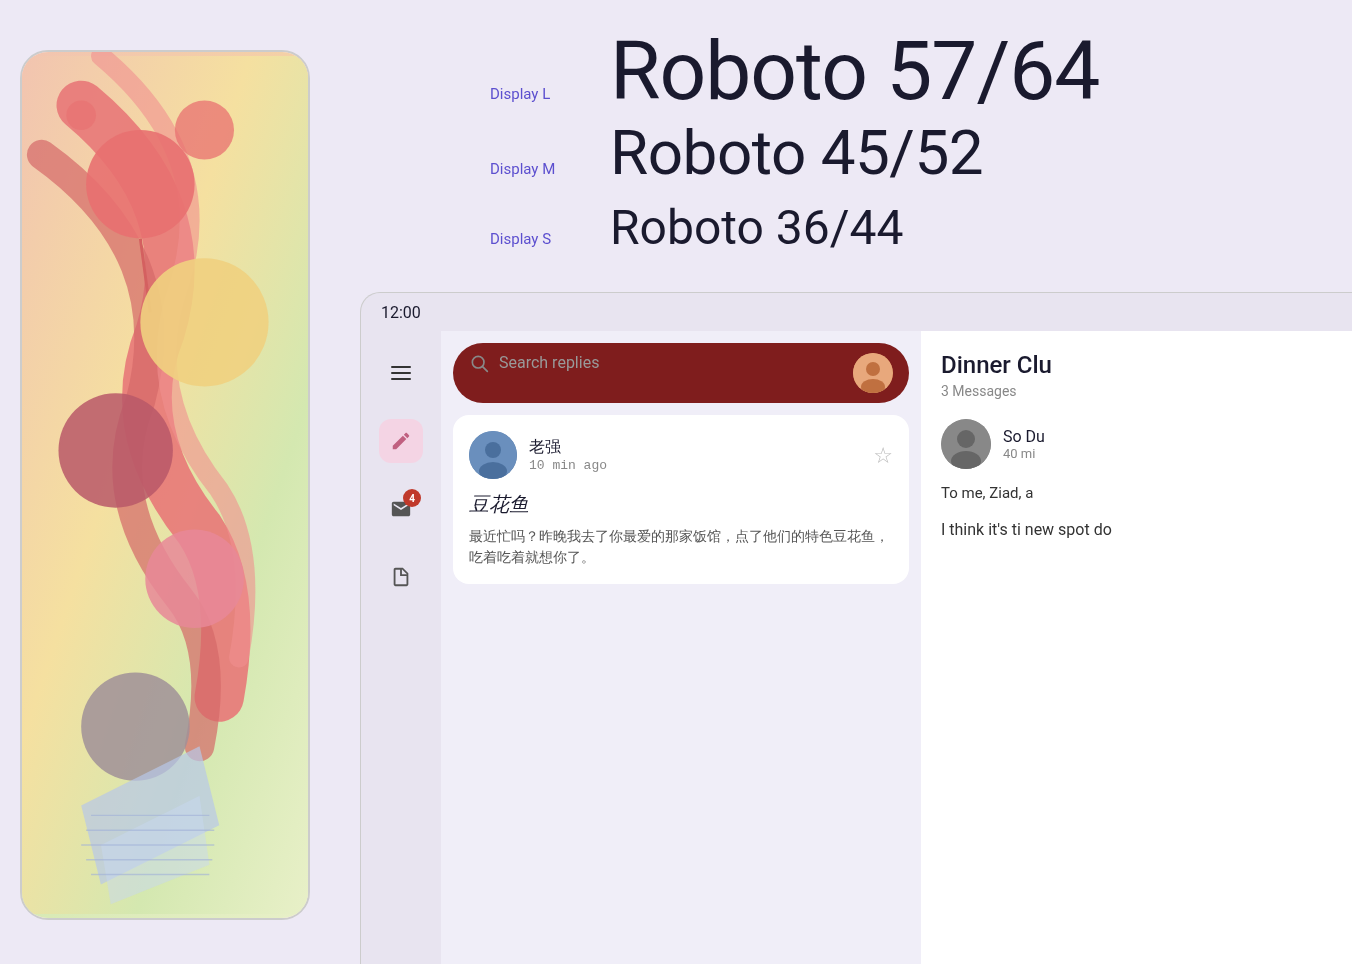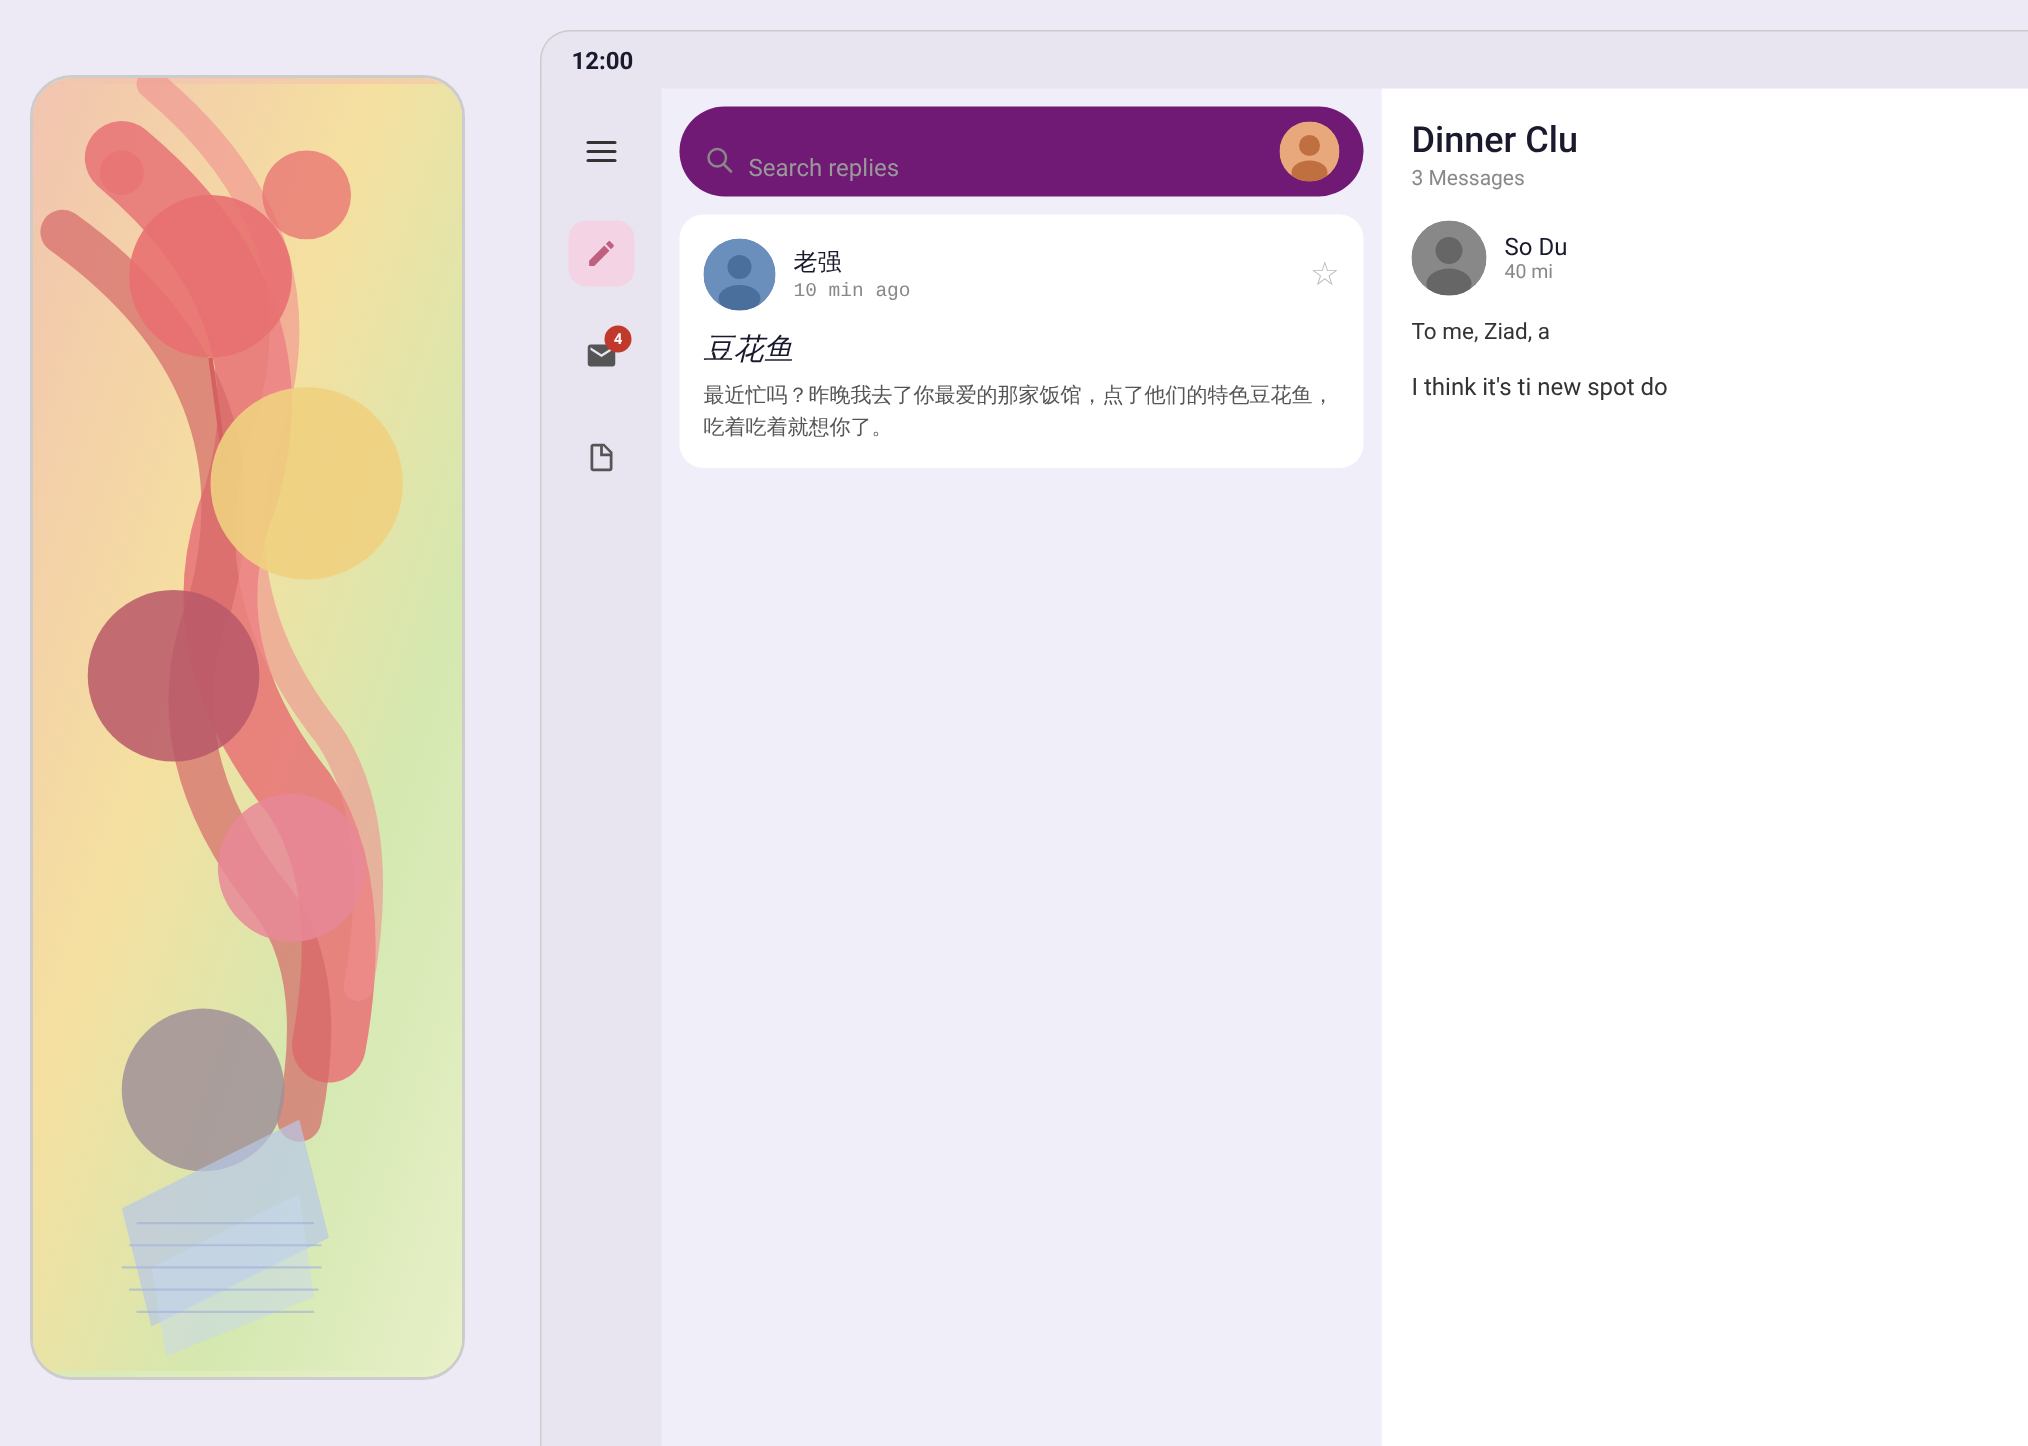--- a/index.html
+++ b/index.html
@@ -132,21 +132,21 @@
       right: 0;
       height: 38px;
       display: flex;
       align-items: center;
       padding: 0 20px;
       z-index: 10;
     }
 
     .status-time {
       font-size: 16px;
-      font-weight: 700;
+      font-weight: 400;
       color: #1a1a2e;
     }
 
     
     .sidebar {
       position: absolute;
       left: 0;
       top: 38px;
       bottom: 0;
       width: 80px;
@@ -206,25 +206,25 @@
       width: 480px;
       background: #f0eef8;
       display: flex;
       flex-direction: column;
       padding: 12px;
       gap: 12px;
     }
 
     
     .search-bar {
-      background: #701a75;
+      background: #7f1d1d;
       border-radius: 30px;
       padding: 10px 16px;
       display: flex;
-      align-items: flex-end;
+      align-items: flex-start;
       gap: 10px;
     }
 
     .search-icon {
       color: #666;
       font-size: 18px;
     }
 
     .search-text {
       color: #999;
@@ -429,20 +429,38 @@
         <line x1="60" y1="800" x2="195" y2="800" stroke="#a0b0d8" stroke-width="1.5" opacity="0.6"></line>
         <line x1="65" y1="815" x2="193" y2="815" stroke="#a0b0d8" stroke-width="1.5" opacity="0.6"></line>
         <line x1="70" y1="830" x2="190" y2="830" stroke="#a0b0d8" stroke-width="1.5" opacity="0.6"></line>
       </svg>
     </div>
   </div>
 </div>
 
 <div class="main-section">
 
+  <div class="typography-area">
+
+    <div class="type-row">
+      <span class="type-label">Display L</span>
+      <span class="type-display-l">Roboto 57/64</span>
+    </div>
+
+    <div class="type-row" style="margin-top: 10px;">
+      <span class="type-label">Display M</span>
+      <span class="type-display-m">Roboto 45/52</span>
+    </div>
+
+    <div class="type-row" style="margin-top: 20px;">
+      <span class="type-label">Display S</span>
+      <span class="type-display-s">Roboto 36/44</span>
+    </div>
+
+  </div>
 
   <div class="app-mockup-area">
     <div class="app-window">
       <div class="app-inner">
 
         <div class="status-bar">
           <span class="status-time">12:00</span>
         </div>
 
         <div class="sidebar">

